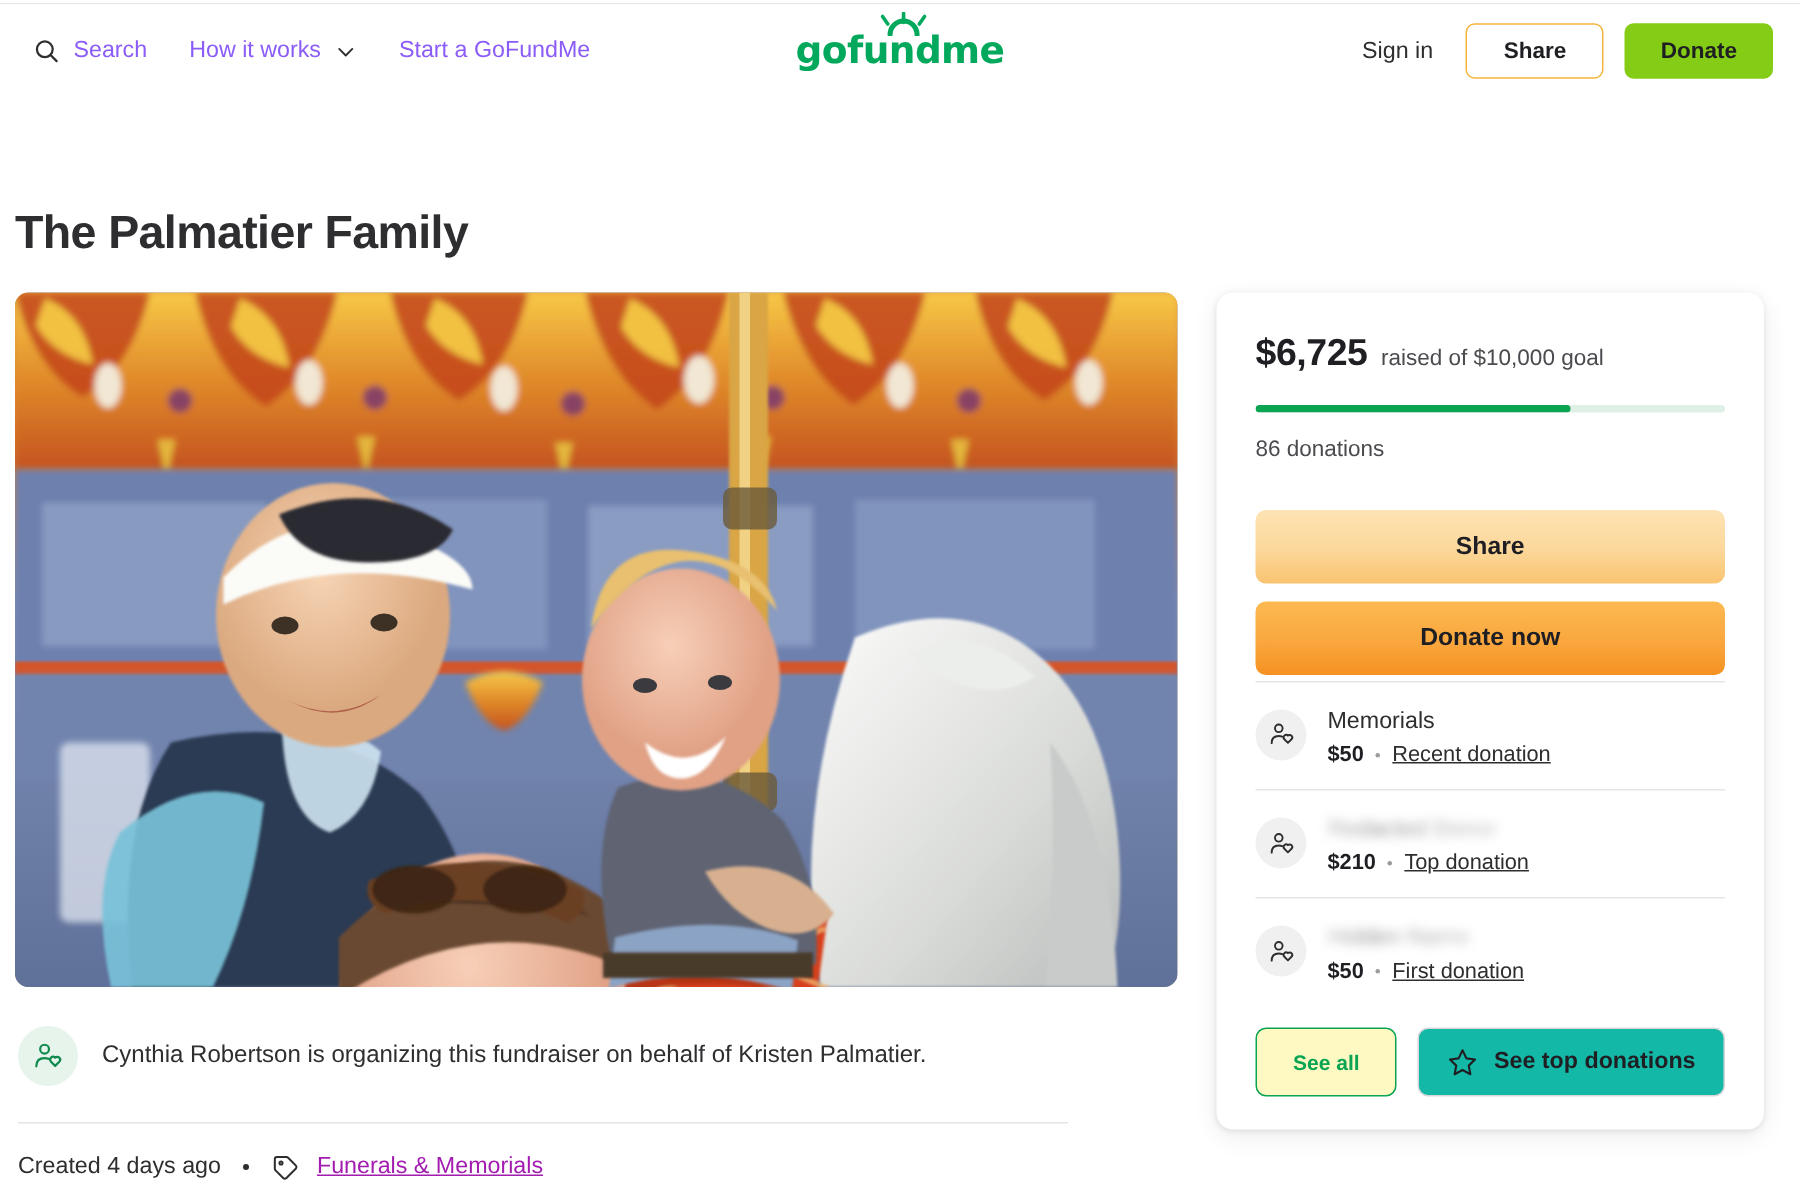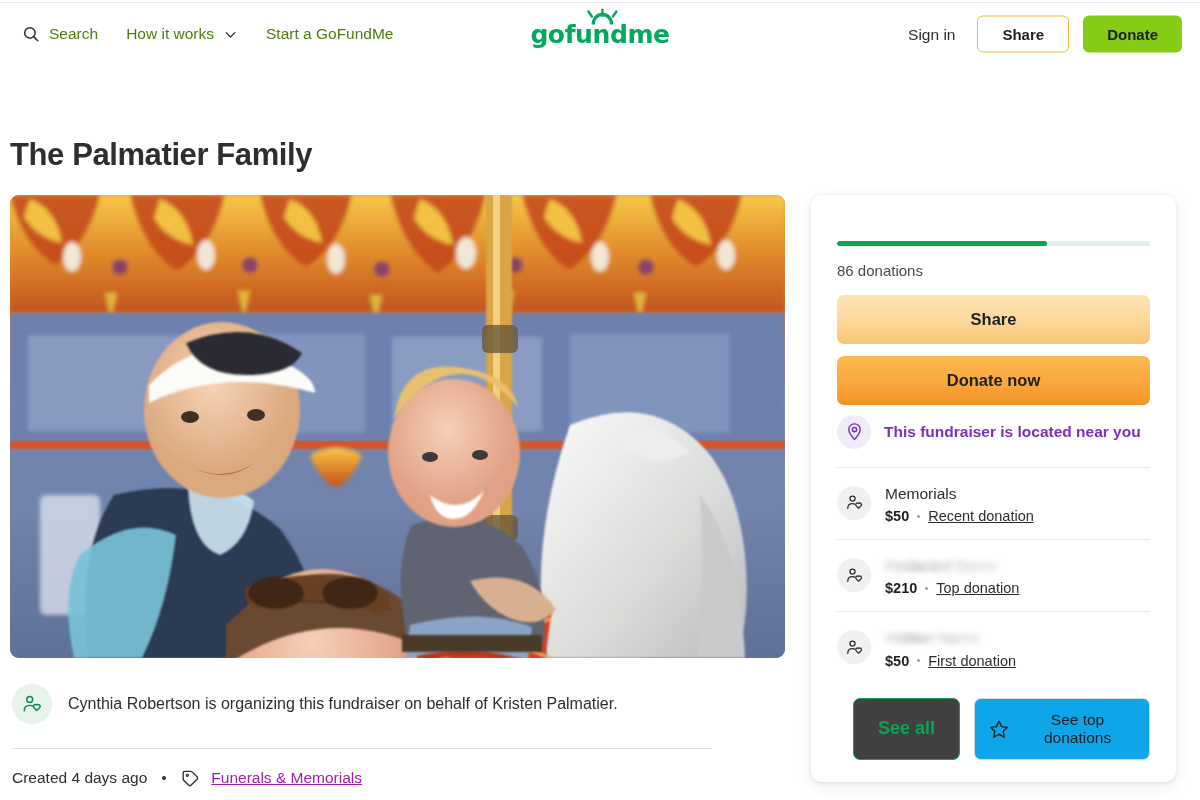--- a/index.html
+++ b/index.html
@@ -16,21 +16,21 @@
   .header {
     height: 62px; width: 1200px;
     display: flex; align-items: center;
     padding: 0 22px;
     background: #fff;
     position: relative;
   }
   .nav-left { display: flex; align-items: center; gap: 0; }
   .nav-item {
     display: flex; align-items: center; gap: 9px;
-    font-size: 15.5px; color: #4d7c0f;
+    font-size: 15.5px; color: #8b5cf6;
     padding: 8px 14px 8px 0; margin-right: 14px;
     cursor: pointer; white-space: nowrap;
   }
   .nav-item:last-child { margin-right: 0; }
   .icn { display: inline-flex; align-items: center; justify-content: center; }
 
   .logo-wrap {
     position: absolute; left: 50%; top: 50%;
     transform: translate(-50%, -50%);
     display: flex; align-items: center; cursor: pointer;
@@ -109,21 +109,21 @@
   .raised-row { display: flex; align-items: baseline; gap: 9px; }
   .raised-amt { font-size: 25px; font-weight: 700; color: #1f1f23; letter-spacing: -0.3px; }
   .raised-of { font-size: 15px; color: #4a4a4f; }
 
   .bar-track {
     height: 5px; border-radius: 3px; background: #dff0e6;
     margin: 20px 0 16px 0; overflow: hidden;
   }
   .bar-fill { height: 100%; background: #0aa453; border-radius: 3px; }
 
-  .donations-count { font-size: 15px; color: #4a4a4f; margin-bottom: 16px; }
+  .donations-count { font-size: 15px; color: #4a4a4f; margin-bottom: 32px; }
 
   .btn-share-side {
     display: block; width: 100%; text-align: center;
     padding: 15px 0; border: none; border-radius: 7px;
     font-size: 16.5px; font-weight: 700; color: #1f1f23;
     background: linear-gradient(180deg, #fde3b4 0%, #fcd79a 55%, #f9c470 100%);
     cursor: pointer; margin-bottom: 12px;
   }
   .btn-donate-side {
     display: block; width: 100%; text-align: center;
@@ -163,27 +163,27 @@
     filter: blur(3.4px); user-select: none;
     border-radius: 3px;
   }
   .donor-sub { display: flex; align-items: center; gap: 8px; font-size: 14.5px; }
   .donor-amt { font-weight: 700; color: #1f1f23; }
   .donor-dot { width: 3px; height: 3px; border-radius: 50%; background: #9b9b9f; display: inline-block; }
   .donor-tag { text-decoration: underline; color: #2e2e31; cursor: pointer; }
 
   .card-actions { display: flex; gap: 14px; padding-top: 14px; }
   .btn-see-all {
-    border: 1.6px solid #0aa453; background: #404040; color: #0aa453;
-    font-weight: 700; font-size: 18px;
-    padding: 12px 24px; border-radius: 7px; cursor: pointer; margin-left: 16px;
+    border: 1.6px solid #0aa453; background: #fef9c3; color: #0aa453;
+    font-weight: 700; font-size: 14px;
+    padding: 12px 24px; border-radius: 7px; cursor: pointer;
   }
   .btn-top-don {
-    flex: 1; border: 1.6px solid #d8d8da; background: #0ea5e9; color: #1f1f23;
-    font-weight: 400; font-size: 15.5px;
+    flex: 1; border: 1.6px solid #d8d8da; background: #14b8a6; color: #1f1f23;
+    font-weight: 700; font-size: 15.5px;
     padding: 12px 14px; border-radius: 7px; cursor: pointer;
     display: flex; align-items: center; justify-content: center; gap: 11px;
   }
 </style>
 </head>
 <body>
 
 <div class="topline"></div>
 
 <div class="header">
@@ -457,41 +457,34 @@
             <circle cx="8" cy="8" r="1.3"></circle>
           </svg>
         </span>
         <span class="meta-link">Funerals &amp; Memorials</span>
       </div>
     </div>
 
     <div class="col-side">
       <div class="card">
 
+        <div class="raised-row">
+          <span class="raised-amt">$6,725</span>
+          <span class="raised-of">raised of $10,000 goal</span>
+        </div>
 
         <div class="bar-track">
           <div class="bar-fill" id="progress-fill" style="width: 67%;"></div>
         </div>
 
         <div class="donations-count">86 donations</div>
 
         <button class="btn-share-side">Share</button>
         <button class="btn-donate-side">Donate now</button>
 
-        <div class="near-you">
-          <div class="near-circle">
-            <span class="icn">
-              <svg width="19" height="19" viewBox="0 0 24 24" fill="none" stroke="#7b2fbd" stroke-width="1.8" stroke-linecap="round" stroke-linejoin="round">
-                <path d="M12 22 s7.2 -7.6 7.2 -12.4 A7.2 7.2 0 0 0 4.8 9.6 C4.8 14.4 12 22 12 22z"></path>
-                <circle cx="12" cy="9.6" r="2.7"></circle>
-              </svg>
-            </span>
-          </div>
-          <div class="near-text">This fundraiser is located near you</div>
-        </div>
 
         <div class="sep"></div>
 
         <div class="donor">
           <div class="donor-av">
             <span class="icn">
               <svg width="19" height="19" viewBox="0 0 24 24" fill="none" stroke="#2e2e31" stroke-width="1.6" stroke-linecap="round" stroke-linejoin="round">
                 <circle cx="9.5" cy="7" r="3.2"></circle>
                 <path d="M3.5 19.5 q0 -6 6 -6 q1.6 0 2.9 .5"></path>
                 <path d="M17.2 13.2 a2.1 2.1 0 0 1 3 3 l-3 3 l-3 -3 a2.1 2.1 0 0 1 3 -3z"></path>

